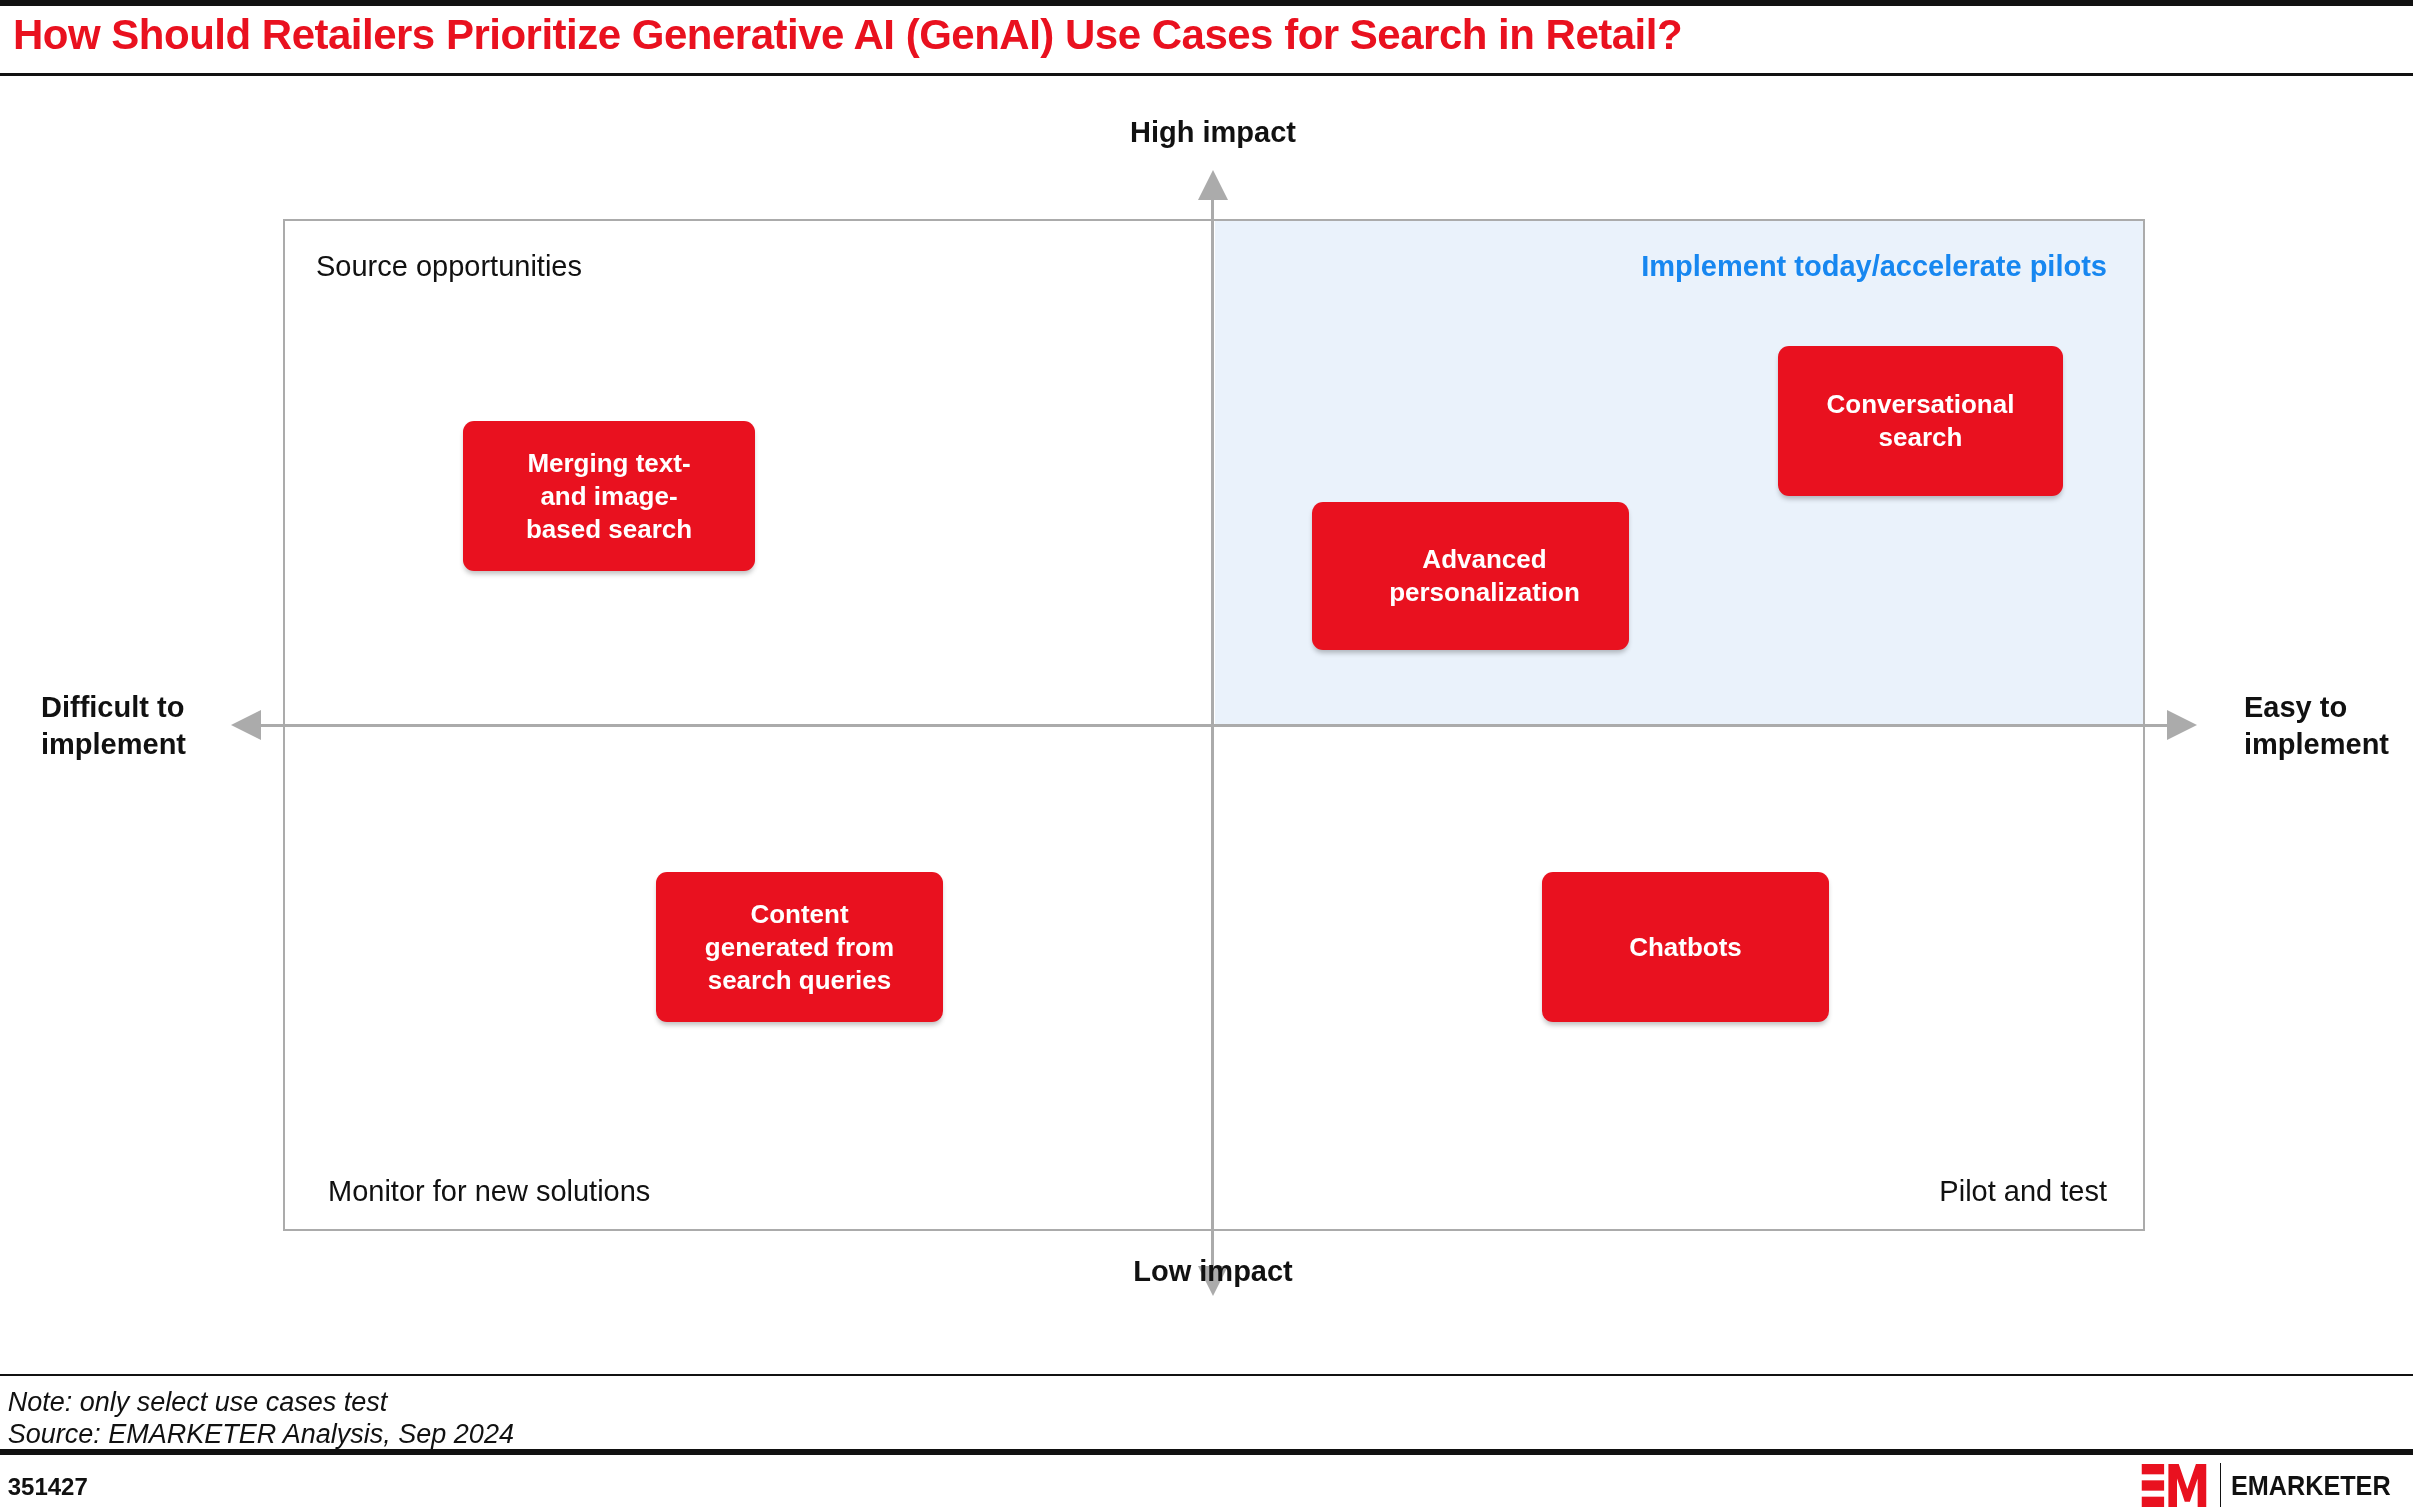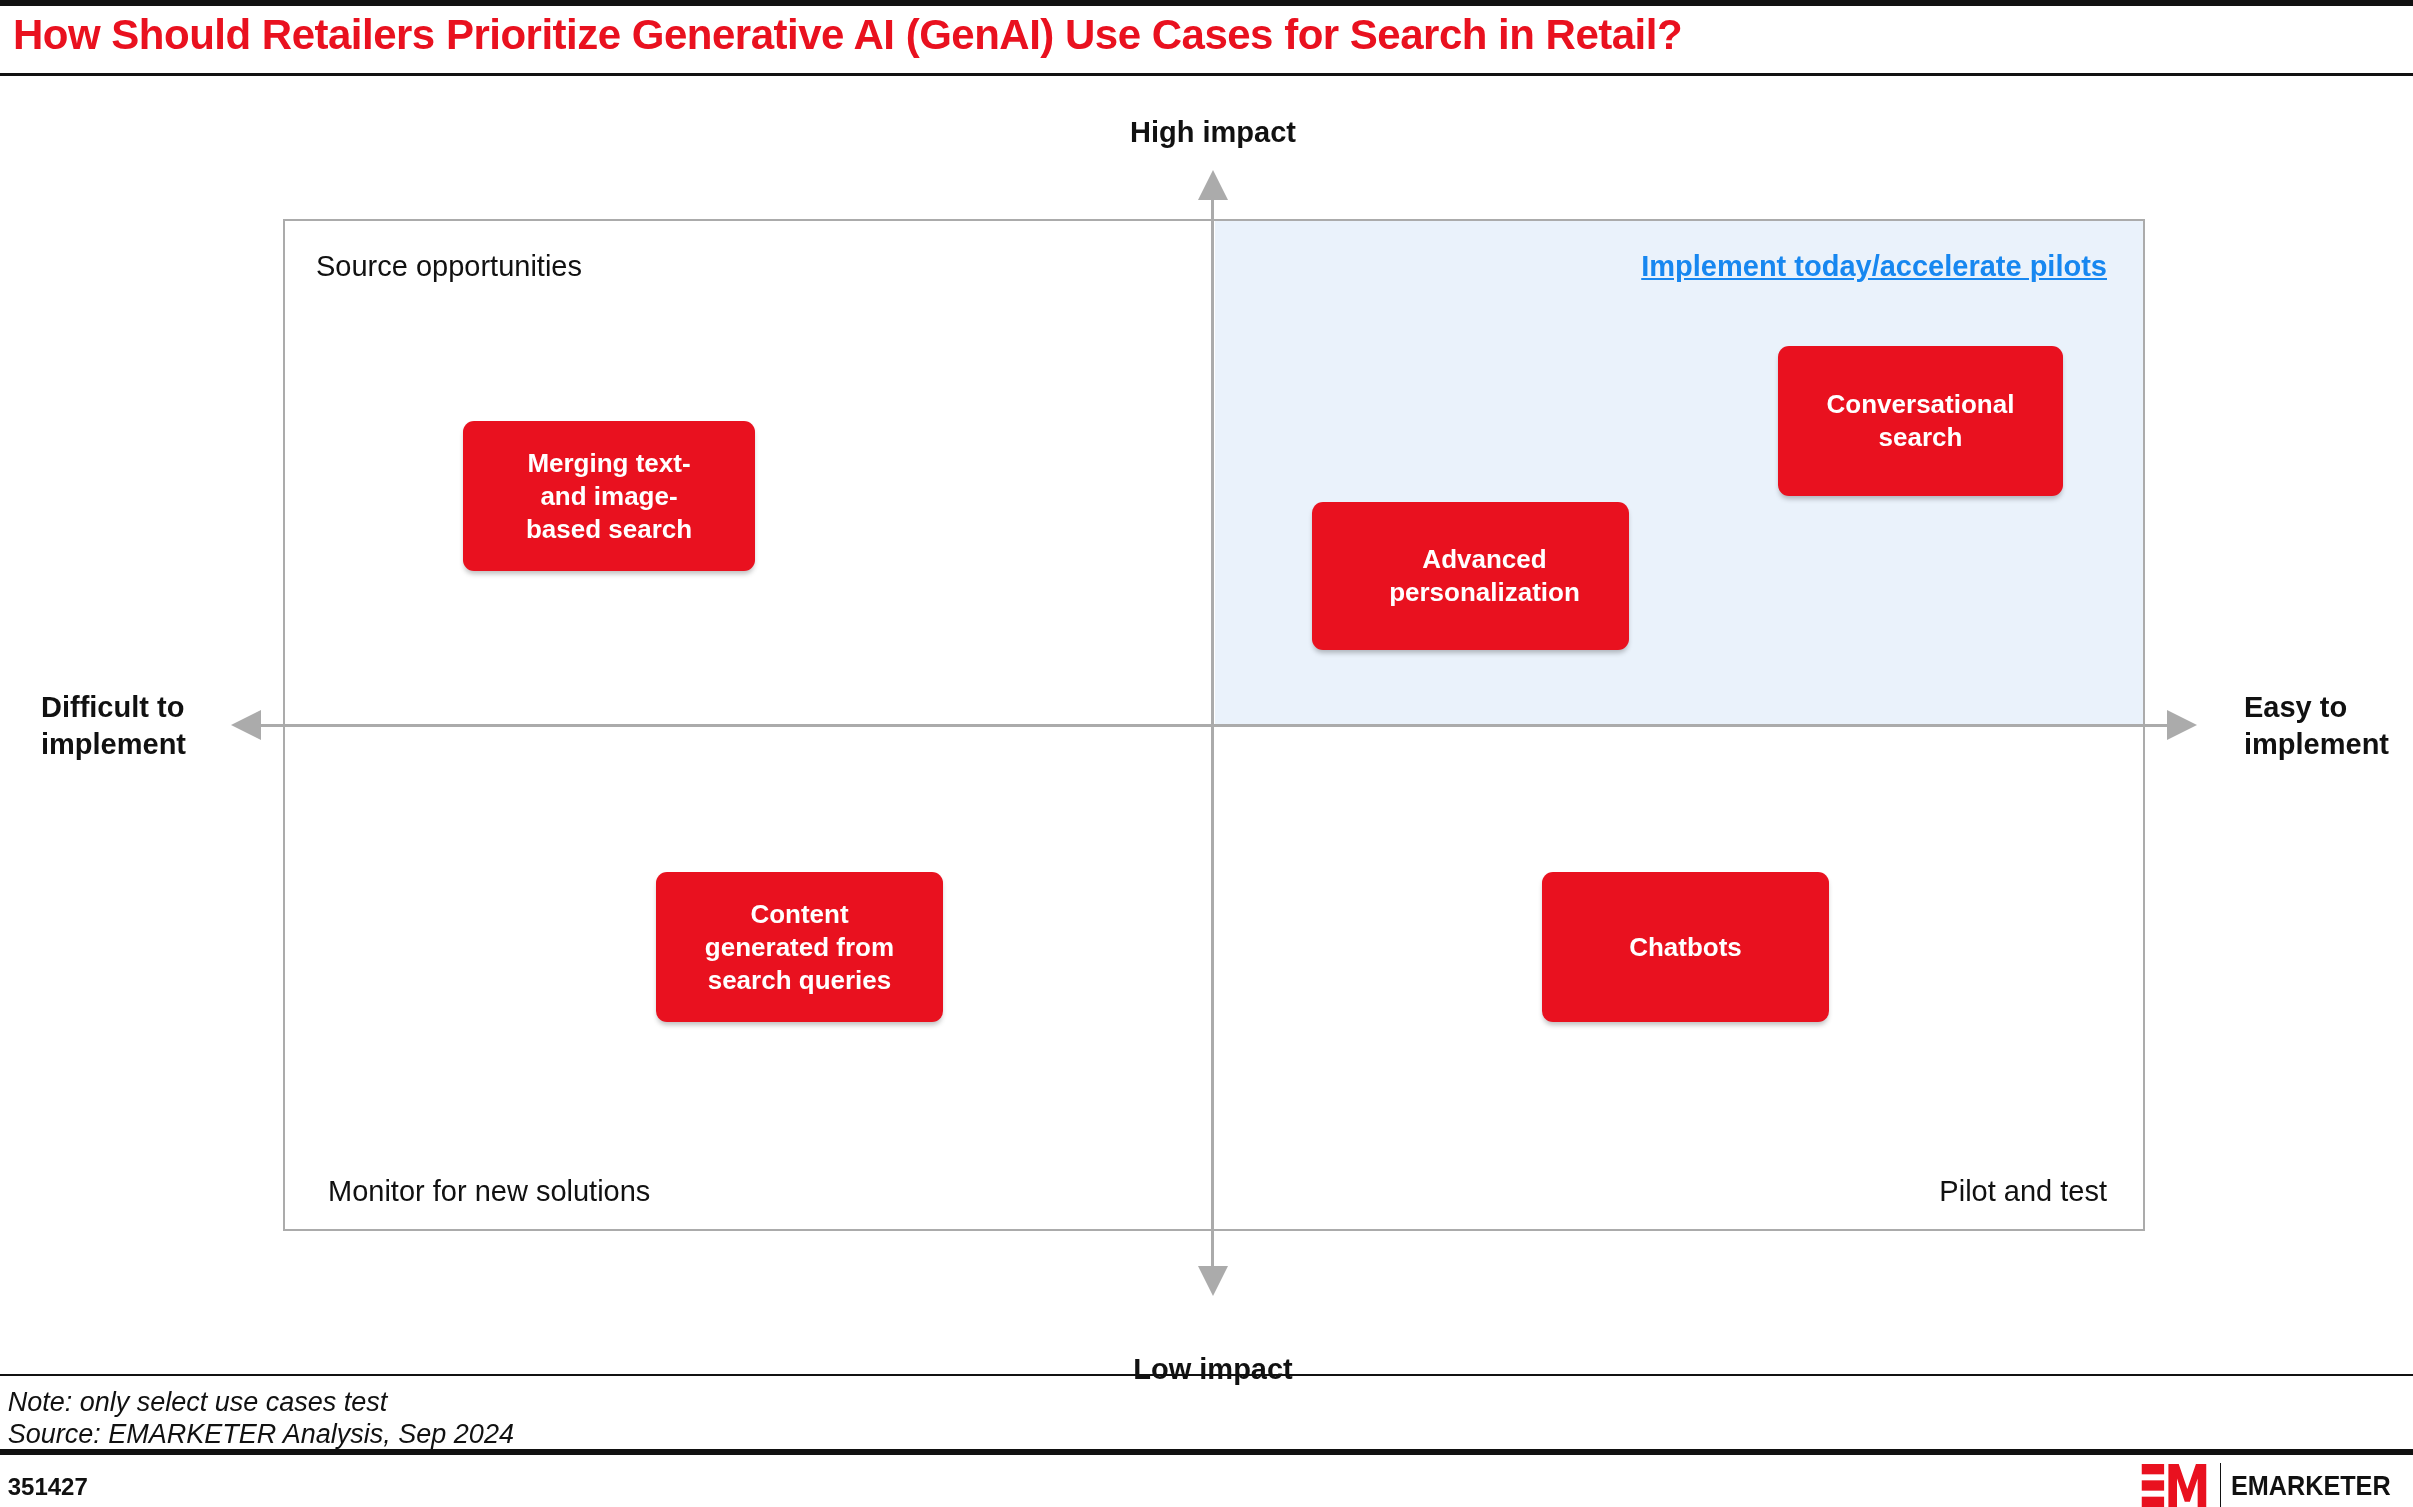--- a/index.html
+++ b/index.html
@@ -24,28 +24,28 @@
   
   .arrow{width:0;height:0;}
   #arrow-up{left:1198px;top:170px;border-left:15px solid transparent;border-right:15px solid transparent;border-bottom:30px solid var(--gray);}
   #arrow-down{left:1198px;top:1266px;border-left:15px solid transparent;border-right:15px solid transparent;border-top:30px solid var(--gray);}
   #arrow-left{left:231px;top:710px;border-top:15px solid transparent;border-bottom:15px solid transparent;border-right:30px solid var(--gray);}
   #arrow-right{left:2167px;top:710px;border-top:15px solid transparent;border-bottom:15px solid transparent;border-left:30px solid var(--gray);}
 
   
   .axis-label{font-size:29px;font-weight:bold;color:#111;line-height:37px;white-space:pre-line;}
   #label-high{left:1213px;top:114px;transform:translateX(-50%);}
-  #label-low{left:1213px;top:1351px;transform:translateX(-50%);}
+  #label-low{left:1213px;top:1253px;transform:translateX(-50%);}
   #label-left{left:41px;top:689px;text-align:left;}
   #label-right{left:2244px;top:689px;text-align:left;}
 
   
   .quad-label{font-size:29px;line-height:31px;color:#111;}
   #quad-explore{left:316px;top:251px;}
-  #quad-implement{right:306px;top:251px;text-align:right;font-weight:bold;color:var(--blue);text-decoration:underline;}
+  #quad-implement{right:306px;top:251px;text-align:right;font-weight:bold;color:var(--blue);}
   #quad-monitor{left:328px;top:1176px;text-align:center;}
   #quad-pilot{right:306px;top:1176px;text-align:right;}
 
   
   .use-case{background:var(--red);border-radius:11px;color:#fff;font-weight:bold;font-size:26px;line-height:33px;
             display:flex;align-items:center;justify-content:center;text-align:center;white-space:pre-line;
             box-shadow:0 4.1px 5.1px -1.5px rgba(0,0,0,0.25);}
   #uc-merging{left:463px;top:421px;width:292px;height:150px;}
   #uc-conversational{left:1778px;top:346px;width:285px;height:150px;}
   #uc-advanced{left:1312px;top:502px;width:289px;height:148px;padding-left:28px;}

